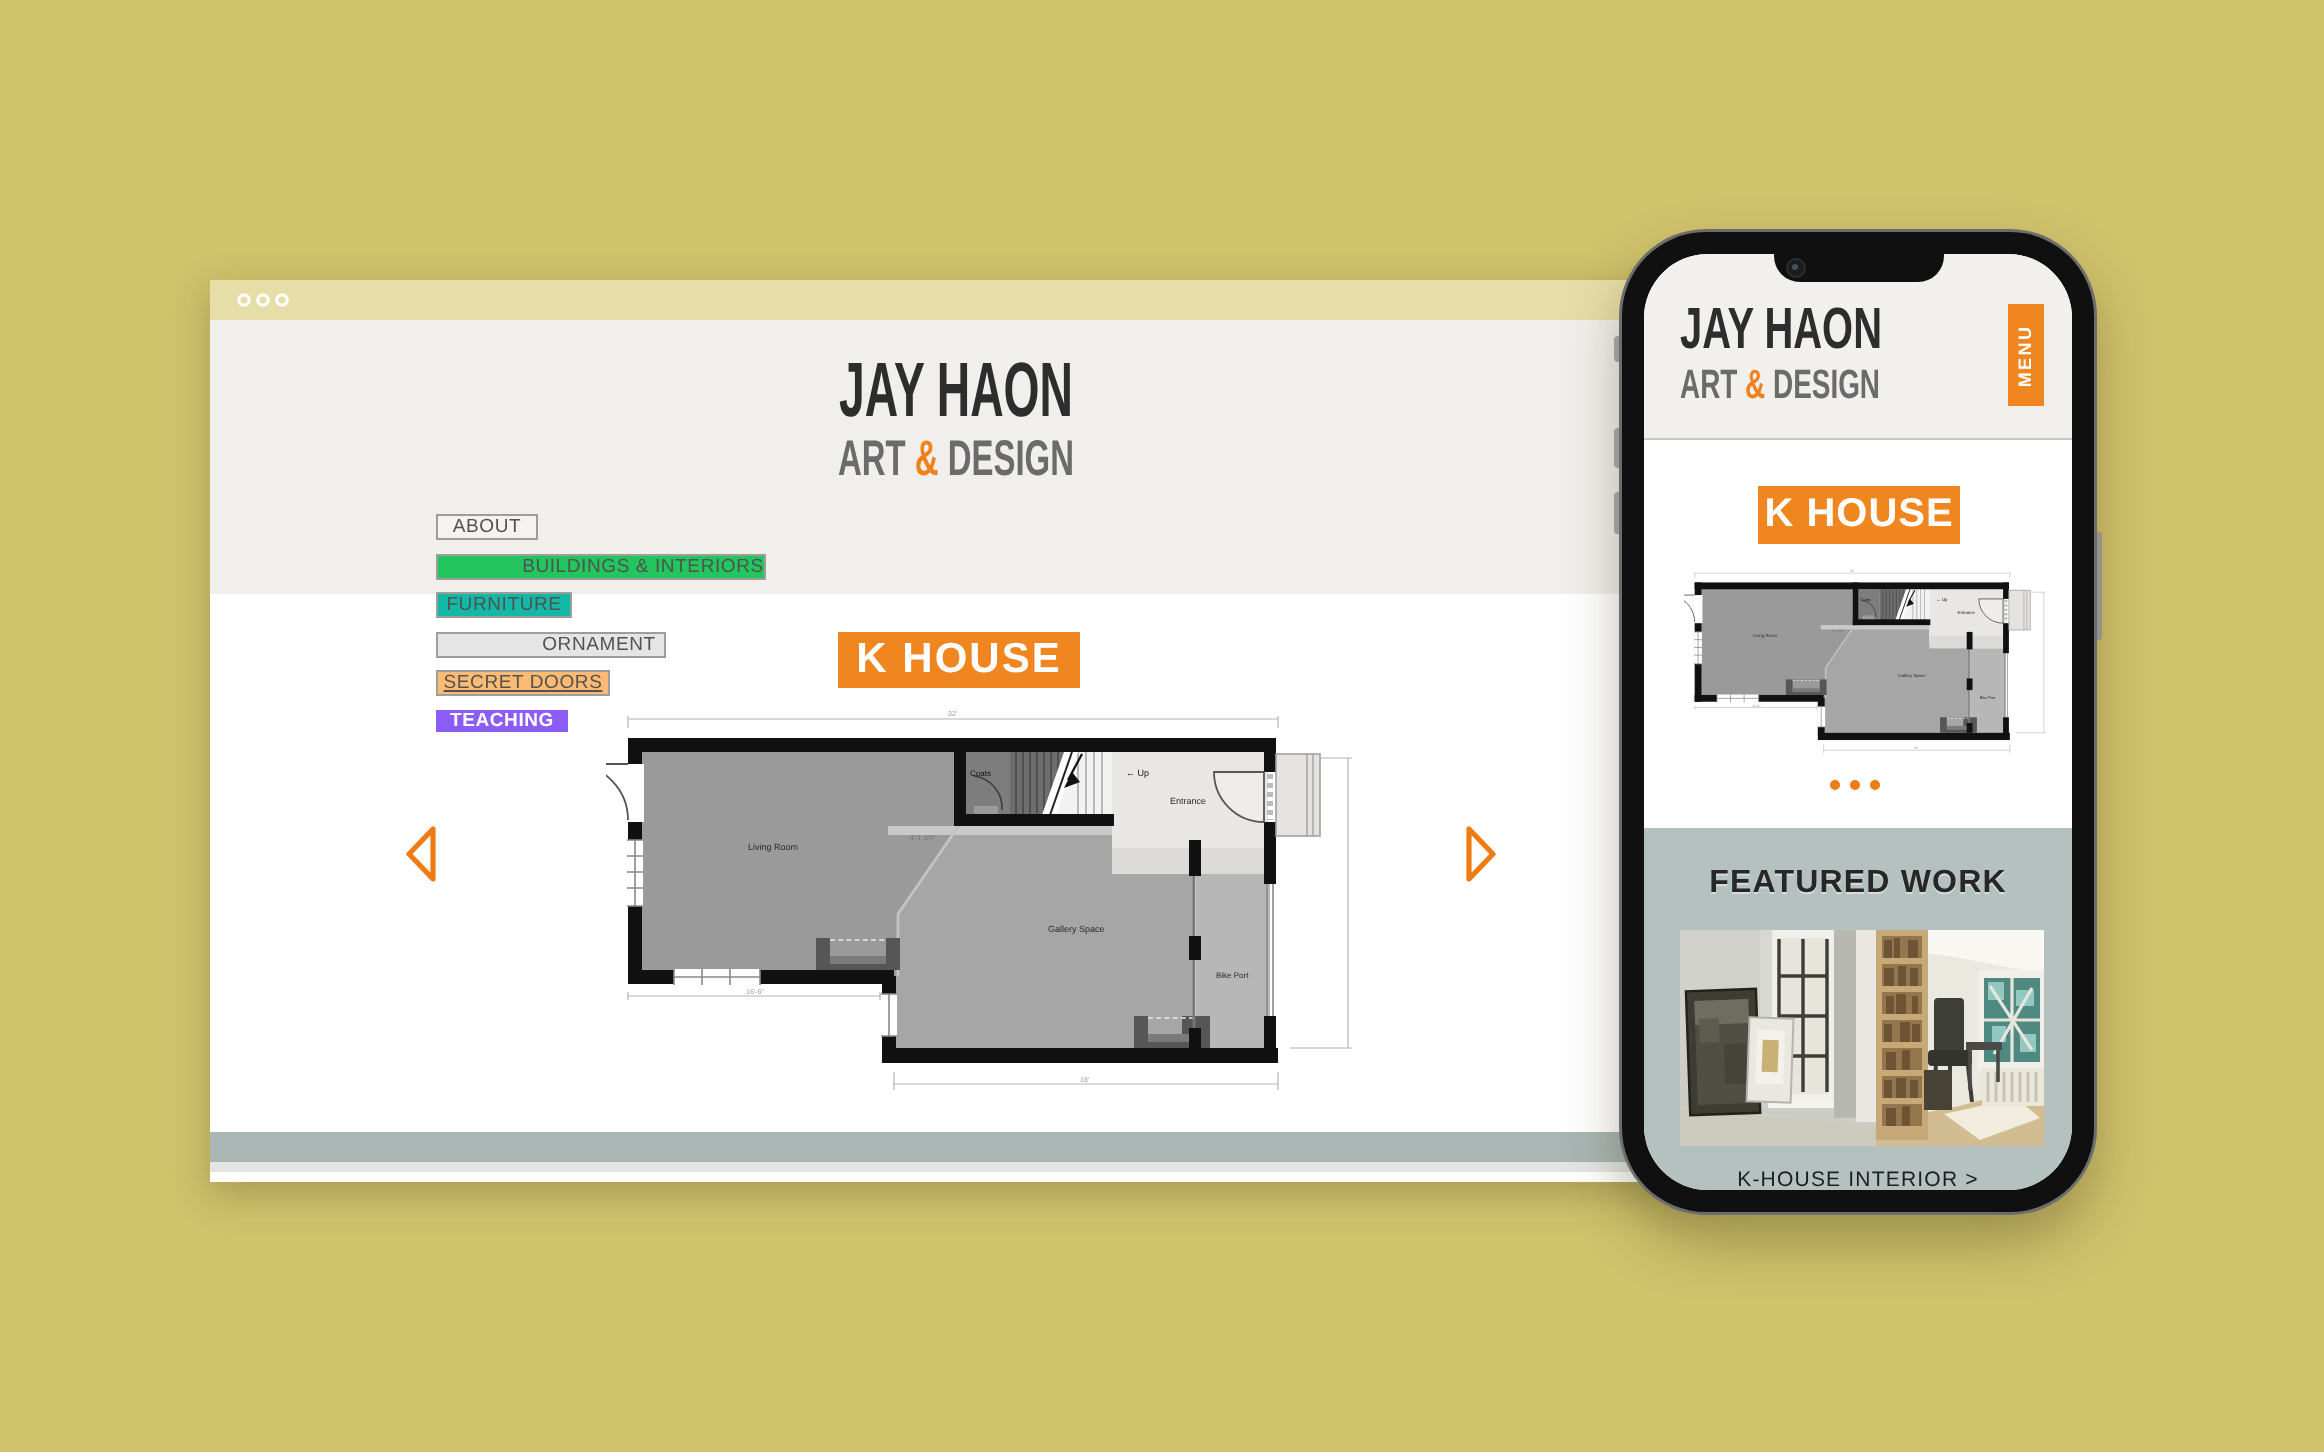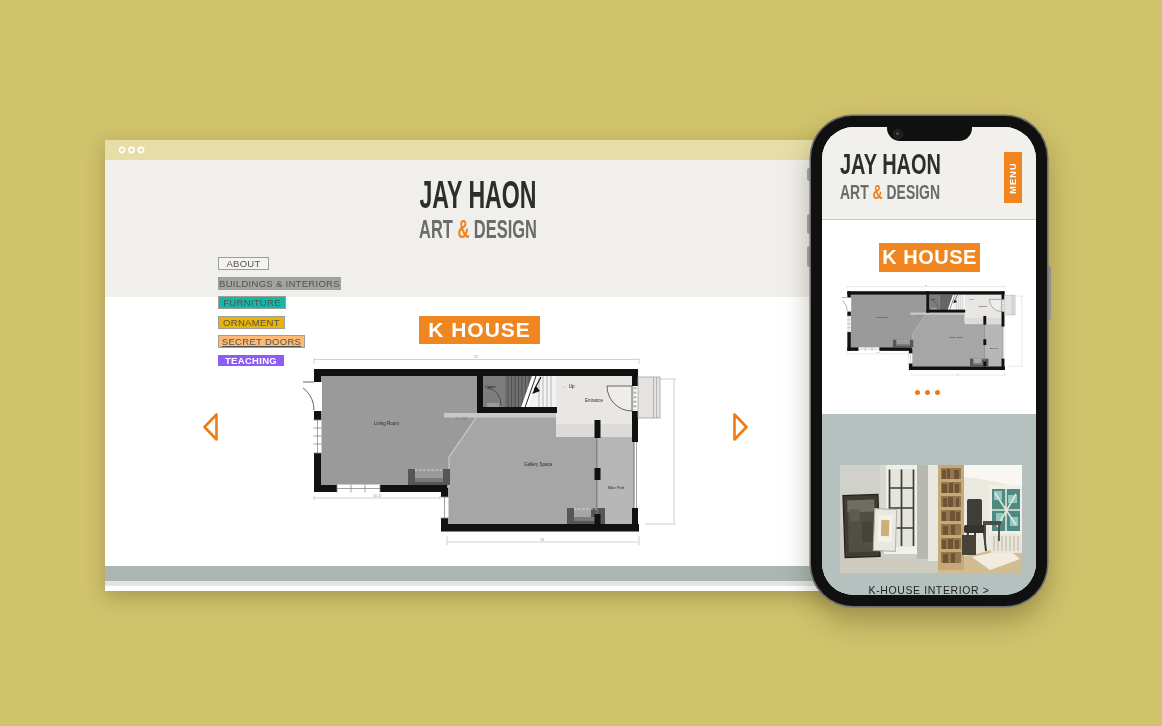--- a/index.html
+++ b/index.html
@@ -24,25 +24,25 @@
 
   <svg class="abs" style="left:270px;top:30px;" width="220" height="105" viewBox="0 0 220 105">
     <text x="103" y="38" text-anchor="middle" textLength="117" lengthAdjust="spacingAndGlyphs" font-family="Liberation Sans" font-weight="bold" font-size="38.5" fill="#2d2d2d">JAY HAON</text>
     <text x="103" y="67.5" text-anchor="middle" textLength="118" lengthAdjust="spacingAndGlyphs" font-family="Liberation Sans" font-weight="bold" font-size="25" fill="#6b6b6b">ART <tspan fill="#f0811c">&amp;</tspan> DESIGN</text>
   </svg>
 
   <div class="abs" style="left:113px;top:117px;height:27px;display:flex;gap:6.5px;font-size:9.5px;color:#52524e;letter-spacing:.3px;white-space:nowrap;flex-direction:column;">
 
     <div style="width:49px;border:1.5px solid #9d9d99;background:#f4f3ef;display:flex;align-items:center;justify-content:center;">ABOUT</div>
 
-    <div style="width:121px;border:1.5px solid #9d9d99;background:#a3a3a3;display:flex;align-items:center;justify-content:center;">BUILDINGS &amp; INTERIORS</div>
+    <div style="width:121px;border:1.5px solid #9d9d99;background:#22c55e;display:flex;align-items:center;justify-content:center;padding-left:42px;">BUILDINGS &amp; INTERIORS</div>
 
     <div style="width:66px;border:1.5px solid #9d9d99;background:#14b8a6;display:flex;align-items:center;justify-content:center;">FURNITURE</div>
 
-    <div style="width:65px;border:1.5px solid #9d9d99;background:#eab308;display:flex;align-items:center;justify-content:center;">ORNAMENT</div>
+    <div style="width:65px;border:1.5px solid #9d9d99;background:#e5e5e5;display:flex;align-items:center;justify-content:center;padding-left:48px;">ORNAMENT</div>
 
     <div style="width:85px;border:1.5px solid #9d9d99;background:#fdba74;display:flex;align-items:center;justify-content:center;text-decoration:underline;">SECRET DOORS</div>
 
     <div style="width:66px;background:#8b5cf6;color:#ffffff;font-weight:bold;display:flex;align-items:center;justify-content:center;">TEACHING</div>
   </div>
 
   <div class="abs" style="left:314px;top:176px;width:121px;height:28px;background:#f0861f;color:#fff;
        font-weight:bold;font-size:21px;letter-spacing:1px;white-space:nowrap;display:flex;align-items:center;justify-content:center;">K HOUSE</div>
 
   <svg class="abs" style="left:98px;top:272px;" width="20" height="30" viewBox="0 0 20 30">
@@ -92,20 +92,22 @@
     </svg>
 
     <div class="abs" style="left:93px;top:263px;display:flex;gap:5px;">
       <div style="width:5px;height:5px;border-radius:50%;background:#ee7c15;"></div>
       <div style="width:5px;height:5px;border-radius:50%;background:#ee7c15;"></div>
       <div style="width:5px;height:5px;border-radius:50%;background:#ee7c15;"></div>
     </div>
 
     <div class="abs" style="left:0;top:287px;width:214px;height:181px;background:#b5c1bf;"></div>
 
+    <div class="abs" style="left:0;top:306px;width:214px;text-align:center;font-size:16px;font-weight:bold;
+         color:#272727;letter-spacing:.6px;text-shadow:0 1px 0 rgba(255,255,255,.45);">FEATURED WORK</div>
 
     <svg class="abs" style="left:18px;top:338px;" width="182" height="108">
       <use href="#photo" width="182" height="108"></use>
     </svg>
 
     <div class="abs" style="left:0;top:457px;width:214px;text-align:center;font-size:10.5px;font-weight:normal;
          color:#1e1e1e;letter-spacing:.6px;">K-HOUSE INTERIOR &gt;</div>
   </div>
 
   <div class="abs" style="left:76px;top:9px;width:85px;height:16px;background:#101010;border-radius:0 0 13px 13px;"></div>

